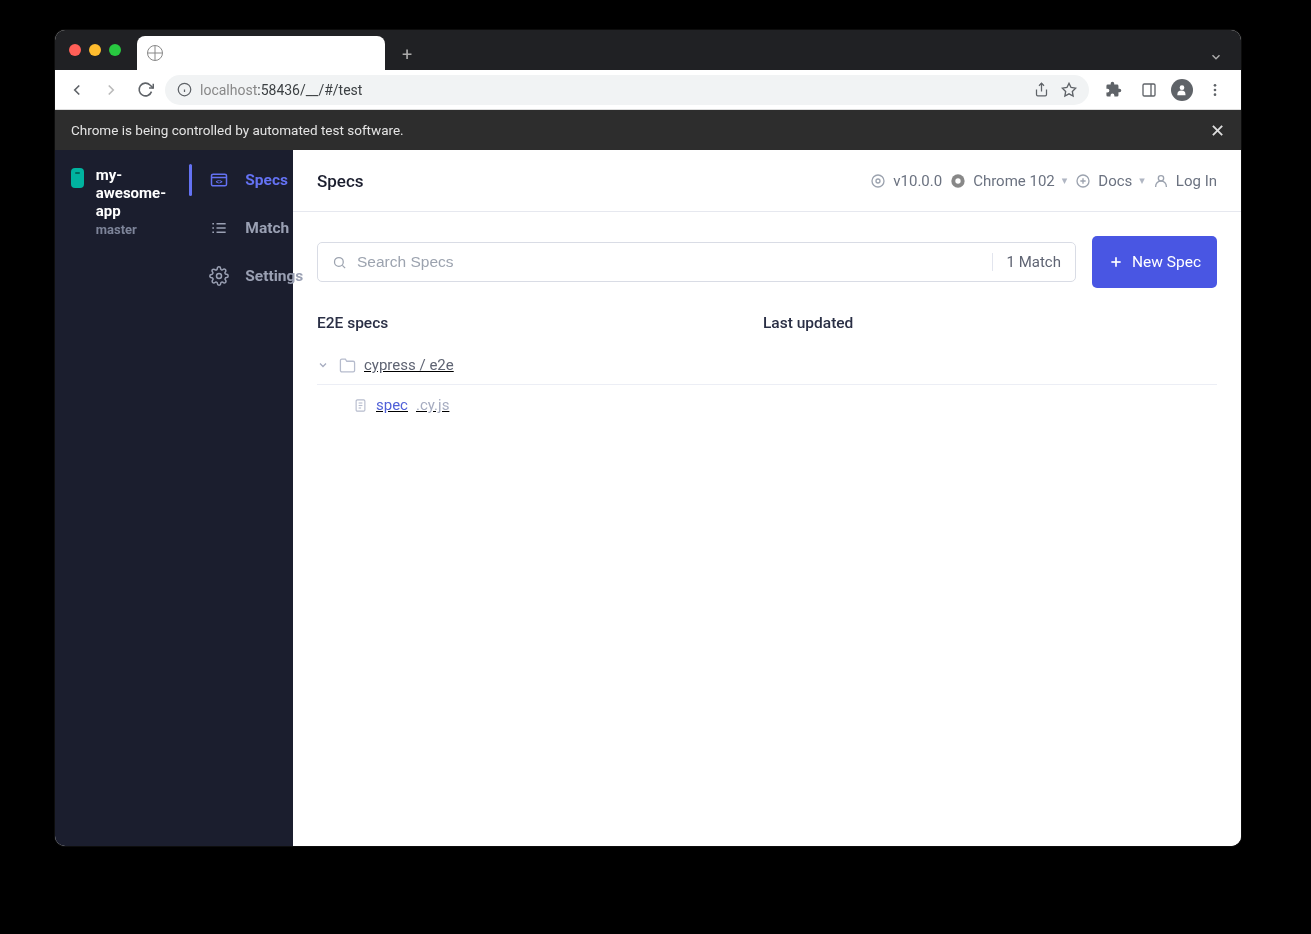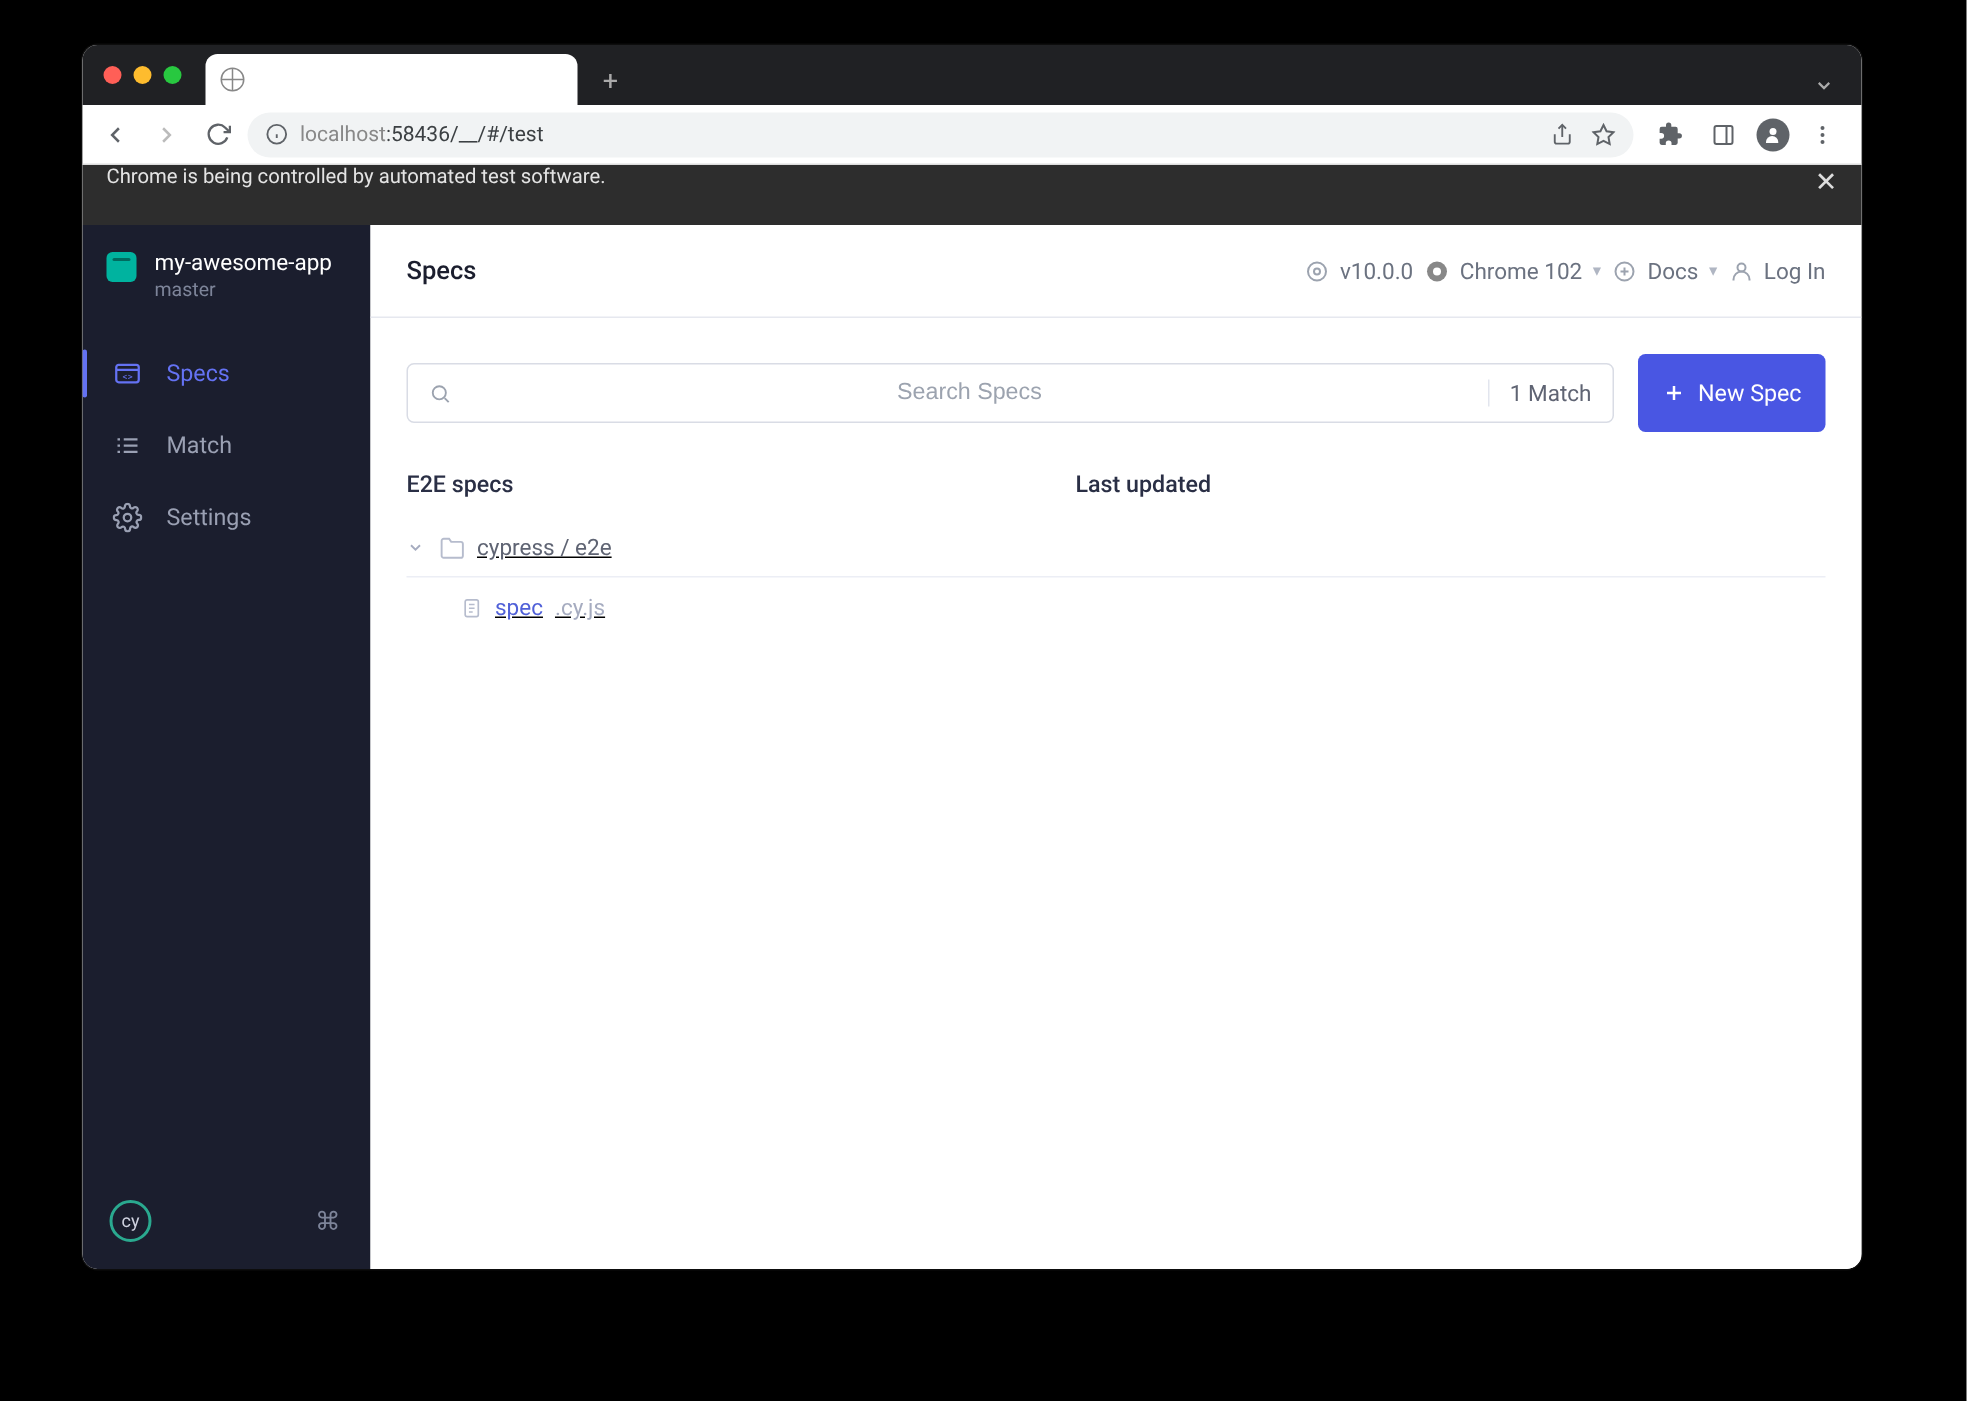--- a/index.html
+++ b/index.html
@@ -105,37 +105,38 @@
   .omnibox .url .dim { color:#888; }
   .omnibox-right { margin-left:auto; display:flex; gap:12px; color:#5f6368; align-items:center;}
   .toolbar-right { display:flex; gap:8px; align-items:center; padding:0 4px;}
   .avatar-circle { width:22px;height:22px;border-radius:50%;background:#5f6368;display:flex;align-items:center;justify-content:center;color:#fff;}
   
   .infobar {
     background: #2d2d2d;
     color: #e4e4e4;
     height: 40px;
     display:flex;
-    align-items:flex-start;
+    align-items:center;
     padding:0 16px;
     font-size:13.5px;
   }
   .infobar-close { margin-left:auto; color:#ddd; font-size:18px; cursor:pointer;}
   
   .app {
     flex:1;
     display:flex;
     min-height:0;
   }
   .sidebar {
-    width: 192px;
+    width: 238px;
     background: #1b1e2e;
     color: #d0d2e0;
     display:flex;
-    flex-direction:column;
+    flex-direction:row;
+    font-weight:bold;
   }
   .project-header {
     display:flex;
     gap:12px;
     padding:16px 16px 18px 16px;
     align-items:flex-start;
   }
   .project-icon {
     width:20px;height:20px;border-radius:4px;background:#00b39f;
     margin-top:2px;
@@ -208,21 +209,20 @@
     border:1px solid #d9dce5;
     border-radius:5px;
     display:flex;
     align-items:center;
     padding:0 14px;
     color:#6b7280;
   }
   .search-box input{
     flex:1;border:none;outline:none;font-size:15.5px;color:#444;background:transparent;
     padding-left:10px;
-    text-align:center;
   }
   .search-box input::placeholder{color:#9ca3af;}
   .search-match {
     border-left:1px solid #e2e5ee;
     padding-left:14px;
     margin-left:10px;
     color:#5f6473;
     font-size:15px;
   }
   .new-spec-btn {

